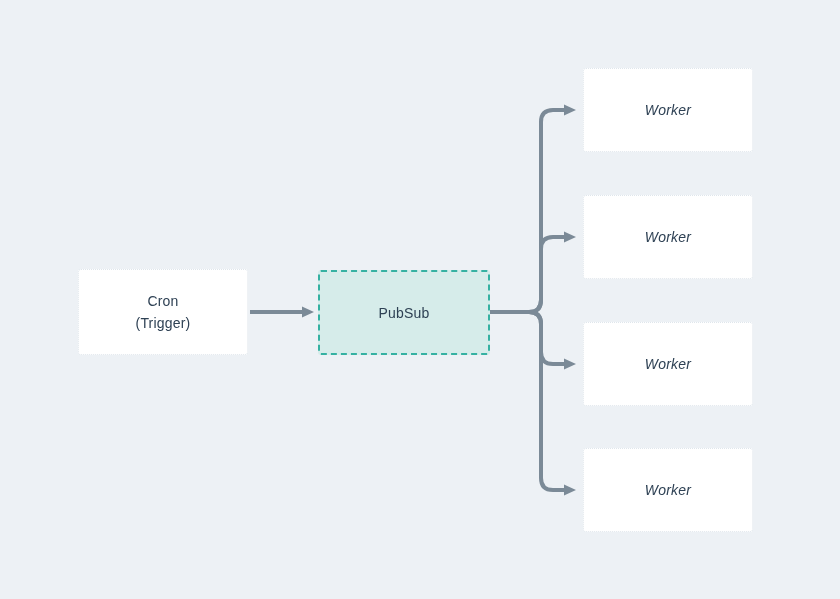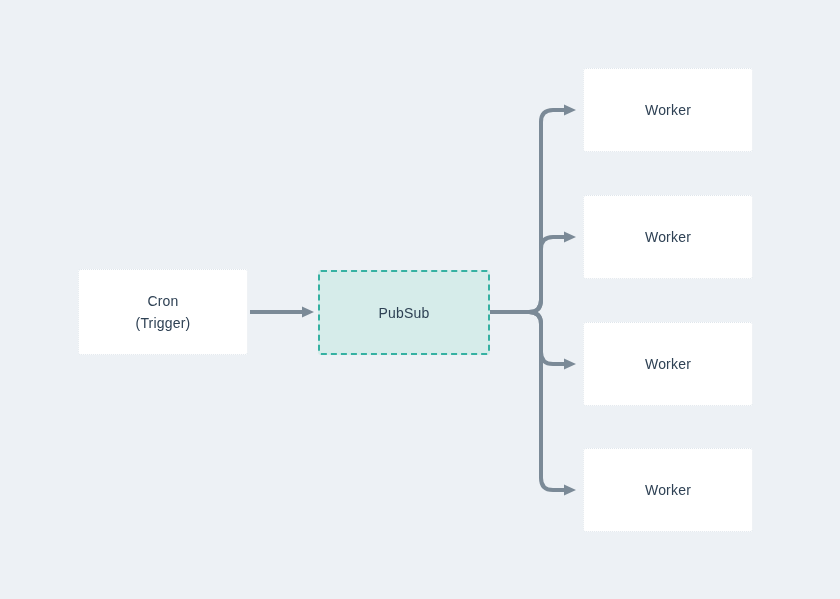--- a/index.html
+++ b/index.html
@@ -52,21 +52,21 @@
     border: 1px dotted var(--node-border);
     border-radius: 3px;
     white-space: pre-line;
   }
   .node-cron   { left: 78px;  top: 269px; width: 170px; height: 86px; }
   .node-pubsub {
     left: 318px; top: 270px; width: 172px; height: 85px;
     background: var(--pubsub-bg);
     border: 2px dashed var(--pubsub-border);
   }
-  .node-worker { left: 583px; width: 170px; height: 84px; }
+  .node-worker { left: 583px; width: 170px; height: 84px; font-style: italic; }
   .node-worker-1 { top: 68px; }
   .node-worker-2 { top: 195px; }
   .node-worker-3 { top: 322px; }
   .node-worker-4 { top: 448px; }
 </style>
 </head>
 <body>
 
 <div class="canvas">
 

